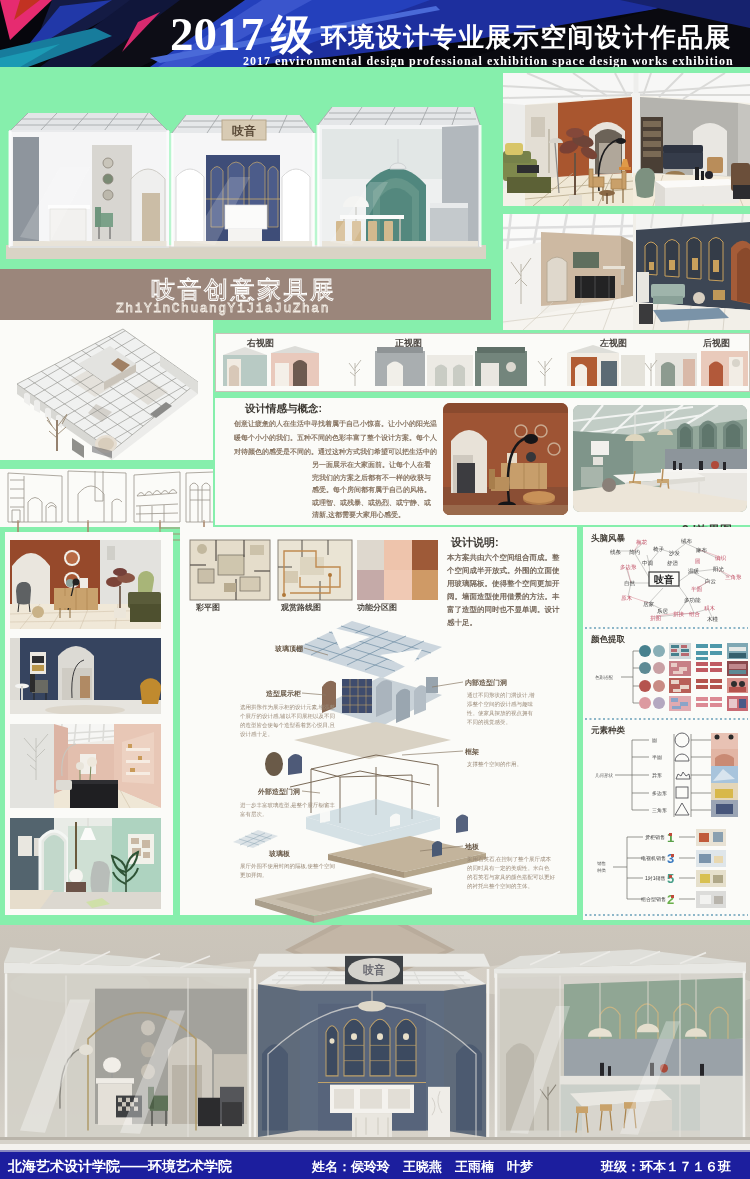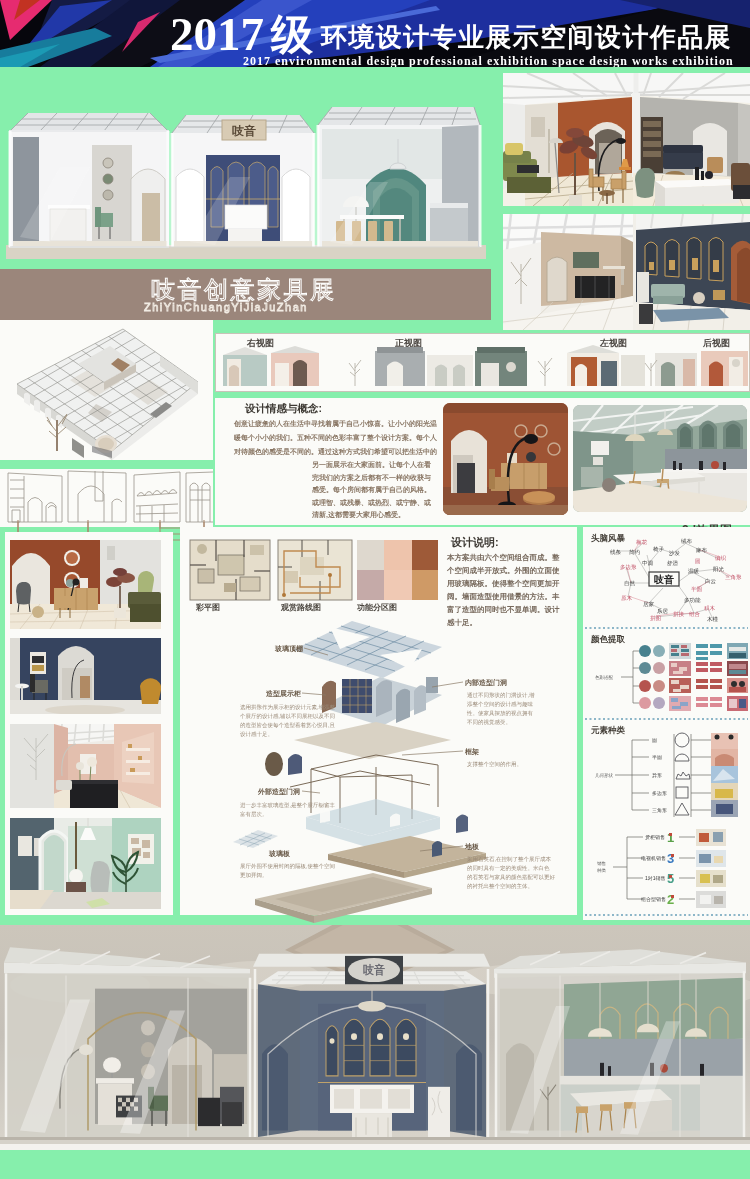--- a/index.html
+++ b/index.html
@@ -178,21 +178,21 @@
     <polygon points="20,170 60,100 90,100 50,175"></polygon>
     <polygon points="190,175 230,110 250,110 215,178"></polygon>
     <polygon points="330,175 370,115 388,115 352,178"></polygon>
   </g>
 </svg>
 
 <div class="abs" id="banner" style="left:0;top:269px;width:491px;height:51px;background:#9b867b;"></div>
 
 <div class="abs" style="left:151px;top:274px;width:340px;height:26px;color:transparent;-webkit-text-stroke:1px #fdfdfc;font-size:24px;letter-spacing:2.5px;">吱音创意家具展</div>
 
-<div class="abs" style="left:144px;top:301px;width:340px;height:16px;color:transparent;-webkit-text-stroke:0.8px #f2ece4;font-size:11px;letter-spacing:1.5px;">ZhiYinChuangYiJiaJuZhan</div>
+<div class="abs" style="left:116px;top:301px;width:340px;height:16px;color:transparent;-webkit-text-stroke:0.8px #f2ece4;font-size:13px;letter-spacing:1.5px;font-family:Liberation Mono, monospace;">ZhiYinChuangYiJiaJuZhan</div>
 
 <svg class="abs" style="left:503px;top:73px" width="247" height="133" viewBox="0 0 247 133">
   <rect x="0" y="0" width="247" height="133" fill="#f4f1e8"></rect>
 
   <g>
     <polygon points="0,0 247,0 247,30 130,22 0,34" fill="#f7f7f6"></polygon>
     <g stroke="#dadad8" stroke-width="2" fill="none">
       <line x1="24" y1="0" x2="80" y2="24"></line>
           <line x1="70" y1="0" x2="104" y2="23"></line>
           <line x1="112" y1="0" x2="124" y2="23"></line>
@@ -1656,14 +1656,22 @@
           <polygon points="510,192 556,76 570,76 528,193"></polygon>
           <polygon points="620,193 666,90 680,90 638,194"></polygon>
         </g>
   </g>
 
   <rect x="0" y="212" width="750" height="3" fill="#b9b4aa"></rect>
 </svg>
 
 <div class="abs" style="left:0;top:1144px;width:750px;height:6px;background:#f4f2ee;"></div>
 
-
+<div class="abs" id="footer" style="left:0;top:1150px;width:750px;height:29px;background:#1c1e9e;border-top:2px solid #8888c0;box-sizing:border-box;">
+
+  <div class="abs" style="left:8px;top:6px;color:#fff;font-size:14px;font-weight:bold;">北海艺术设计学院——环境艺术学院</div>
+
+  <div class="abs" style="left:312px;top:6px;color:#fff;font-size:13px;font-weight:bold;">姓名：侯玲玲　王晓燕　王雨楠　叶梦</div>
+
+  <div class="abs" style="left:601px;top:6px;color:#fff;font-size:13px;font-weight:bold;">班级：环本１７１６班</div>
 </div>
 
+</div>
+
 </body></html>

